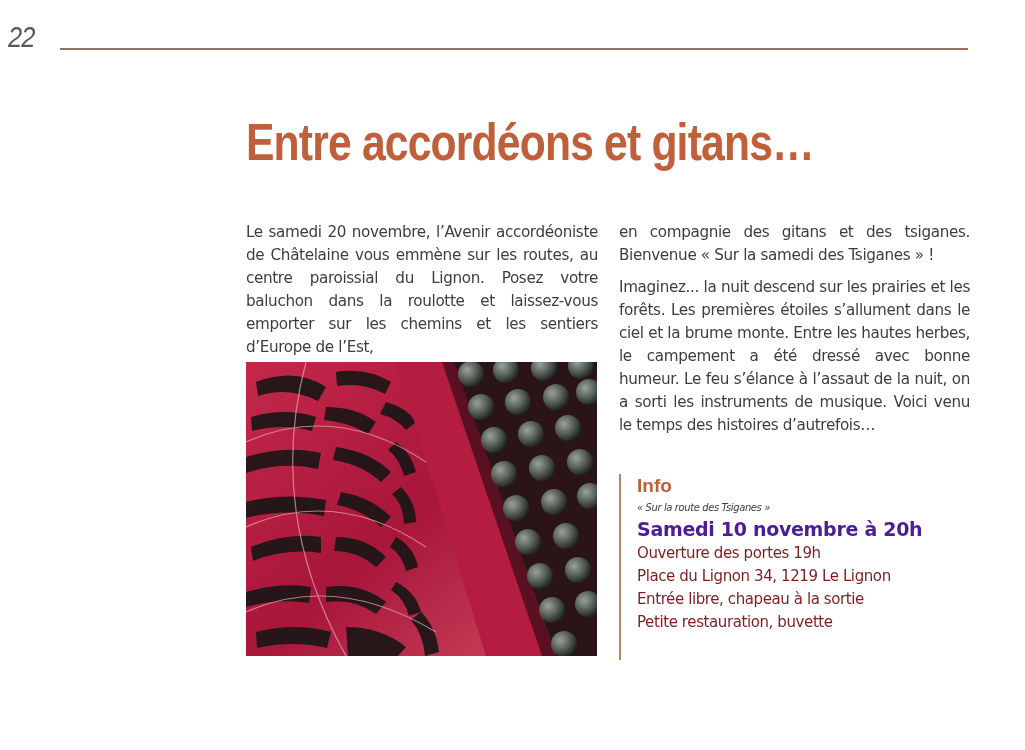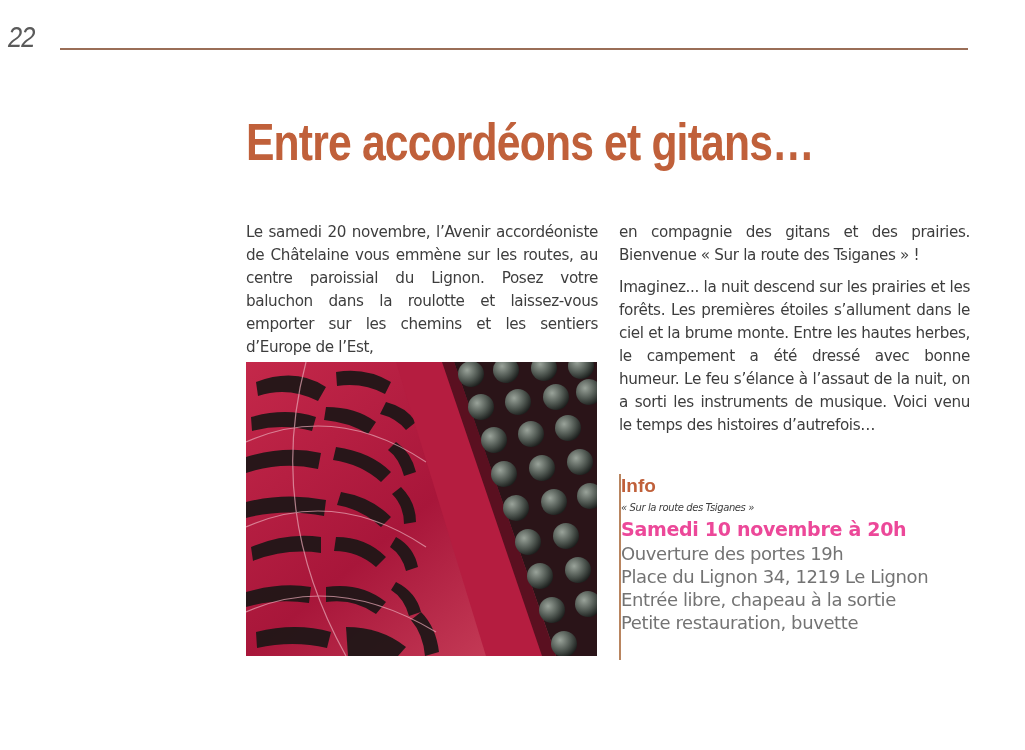--- a/index.html
+++ b/index.html
@@ -14,26 +14,26 @@
              font-family: "Liberation Sans", sans-serif; transform: scaleX(0.82); transform-origin: left; }
     .col { position: absolute; font-size: 15.2px; line-height: 23px; text-align: justify; color: #3d3d3d;
            font-family: "DejaVu Sans", sans-serif; letter-spacing: -0.35px; }
     .col p { margin: 0; }
     .col-left { left: 246px; top: 221px; width: 352px; }
     .col-right { left: 619px; top: 221px; width: 351px; }
     .col-right p + p { margin-top: 9px; }
     .photo { position: absolute; left: 246px; top: 362px; width: 351px; height: 294px; overflow: hidden;
              background: #b0173a; }
     .info-box { position: absolute; left: 619px; top: 474px; width: 320px; border-left: 2px solid #b98560;
-                padding-left: 0; height: 186px; }
+                padding-left: 16px; height: 186px; }
     .info-heading { font-size: 19px; font-weight: bold; color: #c0603a; line-height: 24px;
                     font-family: "Liberation Sans", sans-serif; margin-top: 0; }
     .info-subtitle { font-size: 10px; font-style: italic; color: #3d3d3d; line-height: 19px; letter-spacing: -0.4px; }
-    .info-date { font-size: 19px; font-weight: bold; color: #ec4899; line-height: 25px; letter-spacing: -0.3px; }
-    .info-line { font-size: 18px; color: #737373; line-height: 23px; letter-spacing: -0.4px; }
+    .info-date { font-size: 19px; font-weight: bold; color: #4c1d95; line-height: 25px; letter-spacing: -0.3px; }
+    .info-line { font-size: 15px; color: #7f1d1d; line-height: 23px; letter-spacing: -0.4px; }
   </style>
 </head>
 <body>
 
 <div class="page-number">22</div>
 <div class="header-rule"></div>
 
 <h1 class="title">Entre accordéons et gitans…</h1>
 
 <div class="col col-left">
@@ -113,21 +113,21 @@
       <circle cx="294" cy="214" r="13" fill="url(#btn)"></circle>
       <circle cx="332" cy="208" r="13" fill="url(#btn)"></circle>
       <circle cx="306" cy="248" r="13" fill="url(#btn)"></circle>
       <circle cx="342" cy="242" r="13" fill="url(#btn)"></circle>
       <circle cx="318" cy="282" r="13" fill="url(#btn)"></circle>
     </g>
   </svg>
 </div>
 
 <div class="col col-right">
-  <p>en compagnie des gitans et des prairies. Bienvenue « Sur la route des Tsiganes » !</p>
+  <p>en compagnie des gitans et des tsiganes. Bienvenue « Sur la samedi des Tsiganes » !</p>
   <p>Imaginez... la nuit descend sur les prairies et les forêts. Les premières étoiles s’allument dans le ciel et la brume monte. Entre les hautes herbes, le campement a été dressé avec bonne humeur. Le feu s’élance à l’assaut de la nuit, on a sorti les instruments de musique. Voici venu le temps des histoires d’autrefois…</p>
 </div>
 
 <div class="info-box">
   <div class="info-heading">Info</div>
   <div class="info-subtitle">« Sur la route des Tsiganes »</div>
   <div class="info-date">Samedi 10 novembre à 20h</div>
   <div class="info-line">Ouverture des portes 19h</div>
   <div class="info-line">Place du Lignon 34, 1219 Le Lignon</div>
   <div class="info-line">Entrée libre, chapeau à la sortie</div>

